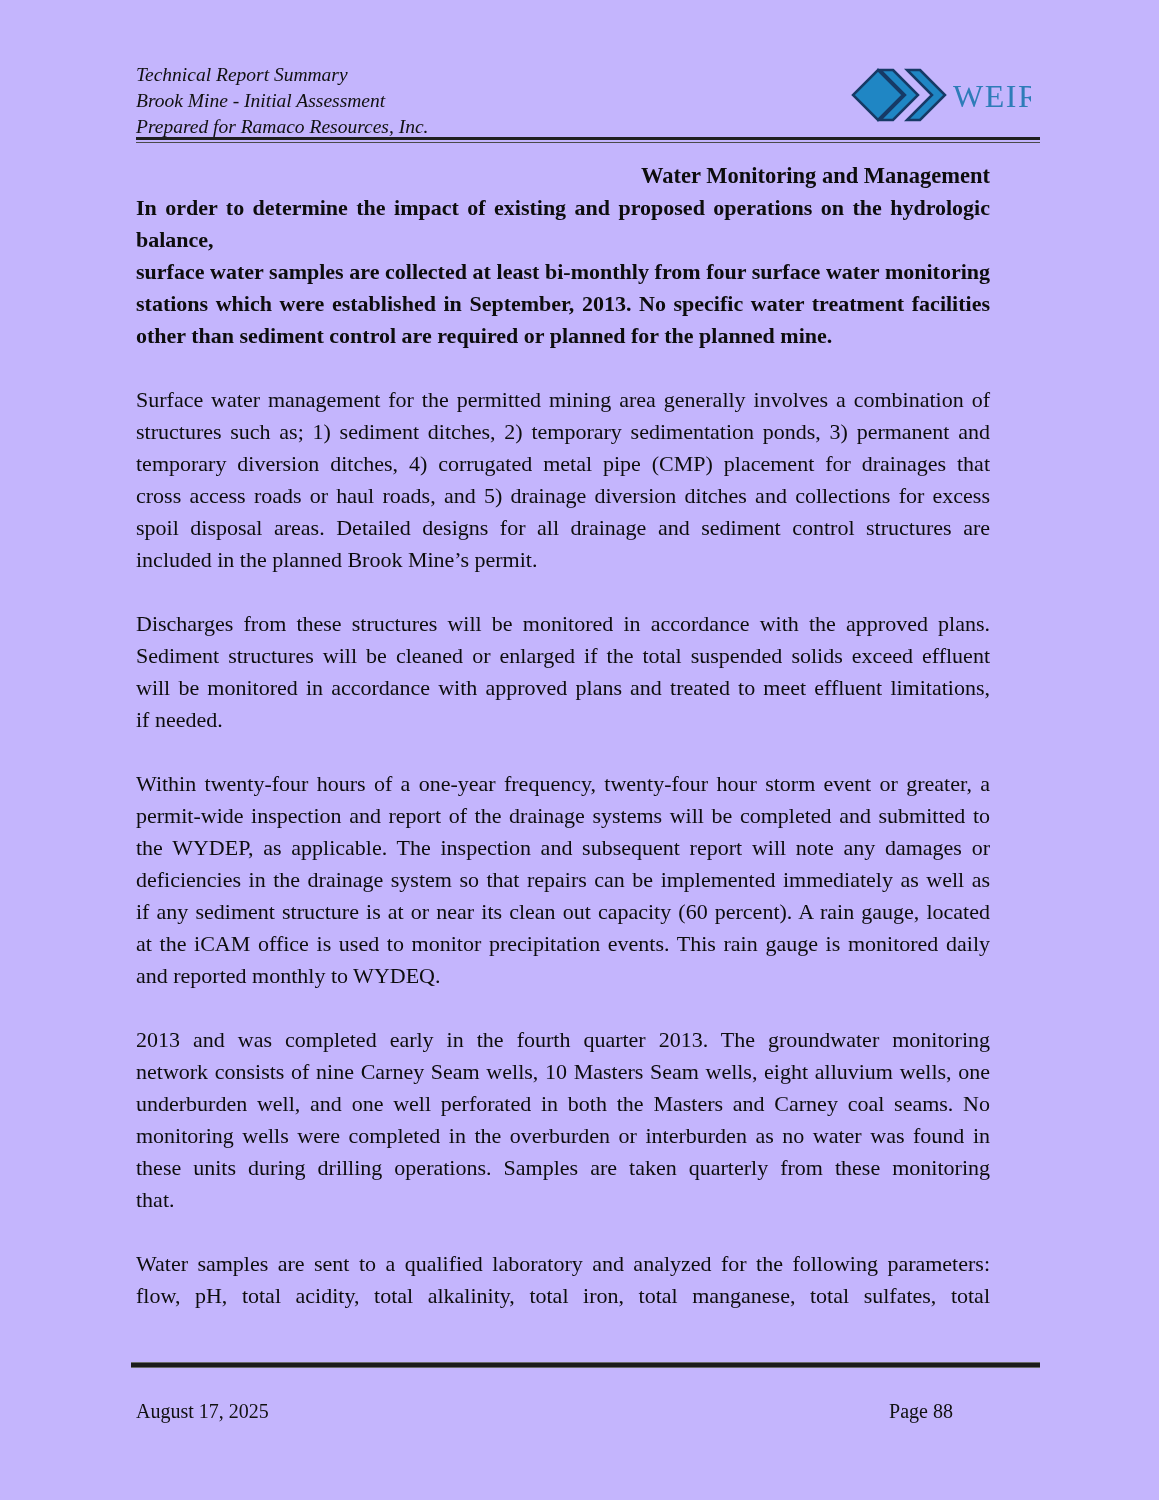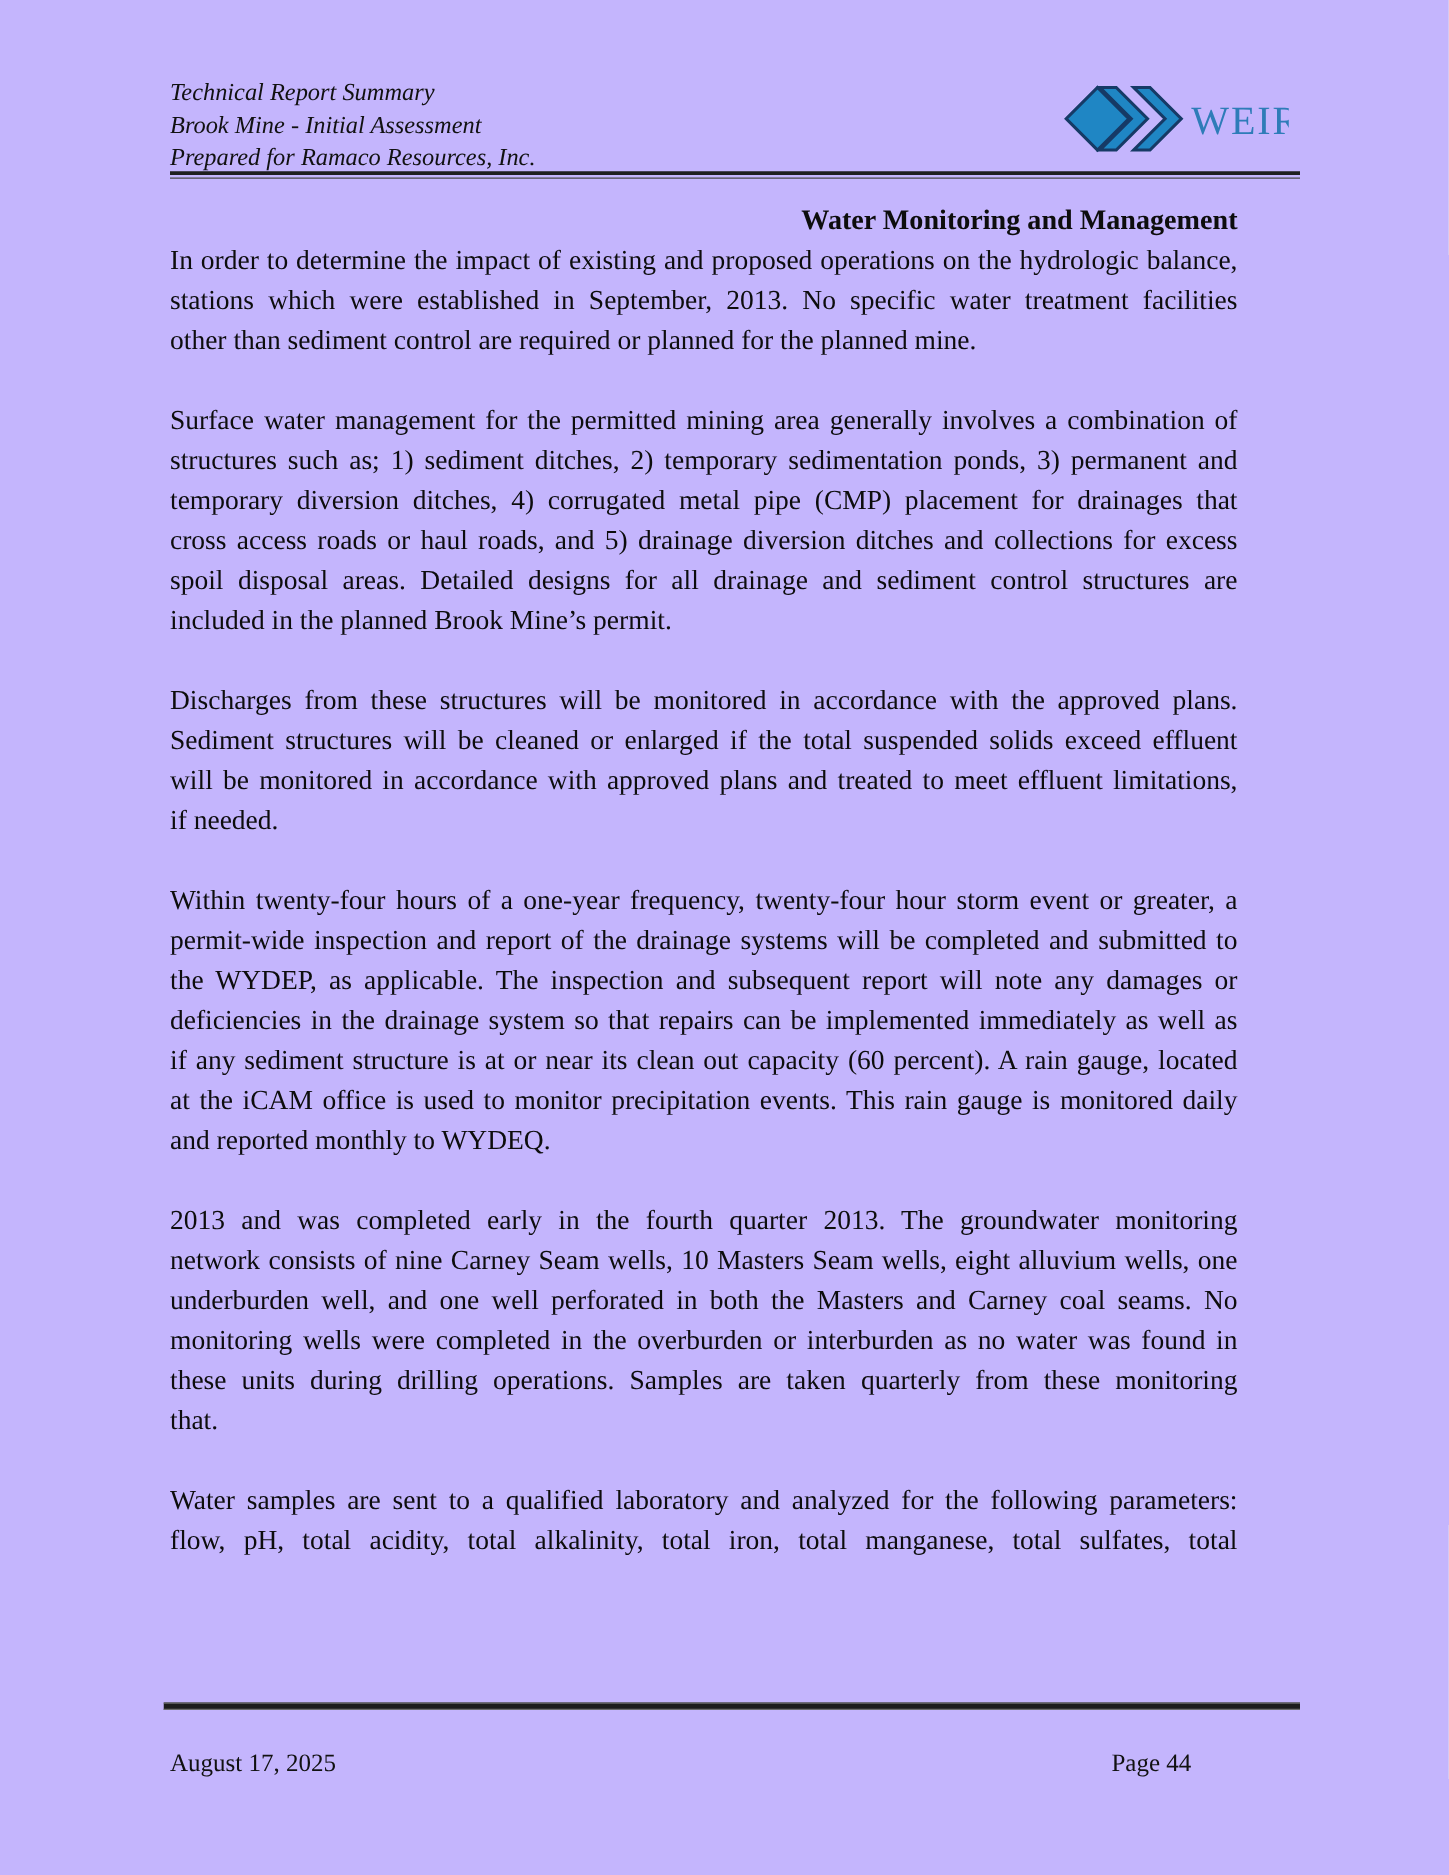--- a/index.html
+++ b/index.html
@@ -65,20 +65,21 @@
     font-weight: bold;
     font-size: 22.5px;
     line-height: 32px;
     text-align: right;
   }
   .para {
     margin-top: 32px;
   }
   .para:first-of-type {
     margin-top: 0;
+    font-weight: bold;
   }
   .line {
     text-align: justify;
     text-align-last: justify;
   }
   .line.last {
     text-align-last: auto;
   }
 
   
@@ -129,20 +130,21 @@
   </div>
 
   <div class="header-rule-thick"></div>
   <div class="header-rule-thin"></div>
 
   <div class="body-text">
     <div class="doc-heading">Water Monitoring and Management</div>
     <div>
         <div class="para">
           <div class="line">In order to determine the impact of existing and proposed operations on the hydrologic balance,</div>
+          <div class="line">surface water samples are collected at least bi-monthly from four surface water monitoring</div>
           <div class="line">stations which were established in September, 2013.  No specific water treatment facilities</div>
           <div class="line last">other than sediment control are required or planned for the planned mine.</div>
         </div>
         <div class="para">
           <div class="line">Surface water management for the permitted mining area generally involves a combination of</div>
           <div class="line">structures such as; 1) sediment ditches, 2) temporary sedimentation ponds, 3) permanent and</div>
           <div class="line">temporary diversion ditches, 4) corrugated metal pipe (CMP) placement for drainages that</div>
           <div class="line">cross access roads or haul roads, and 5) drainage diversion ditches and collections for excess</div>
           <div class="line">spoil disposal areas. Detailed designs for all drainage and sediment control structures are</div>
           <div class="line last">included in the planned Brook Mine’s permit.</div>
@@ -172,15 +174,15 @@
         </div>
         <div class="para">
           <div class="line">Water samples are sent to a qualified laboratory and analyzed for the following parameters:</div>
           <div class="line">flow, pH, total acidity, total alkalinity, total iron, total manganese, total sulfates, total</div>
         </div>
       </div>
   </div>
 
   <div class="footer-rule"></div>
   <div class="footer-date">August 17, 2025</div>
-  <div class="footer-page">Page 44</div>
+  <div class="footer-page">Page 88</div>
 
 </div>
 
 </body></html>

